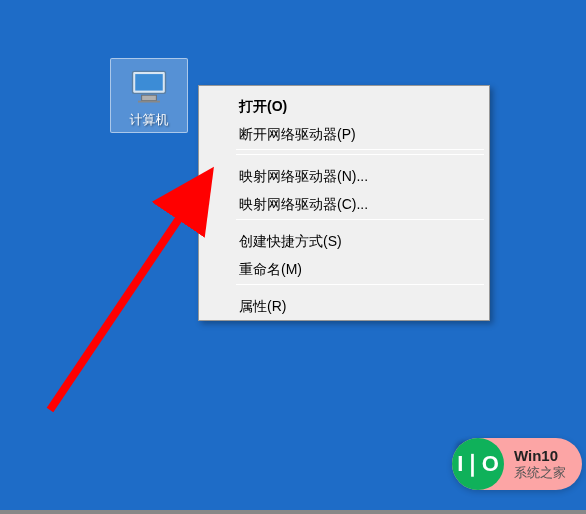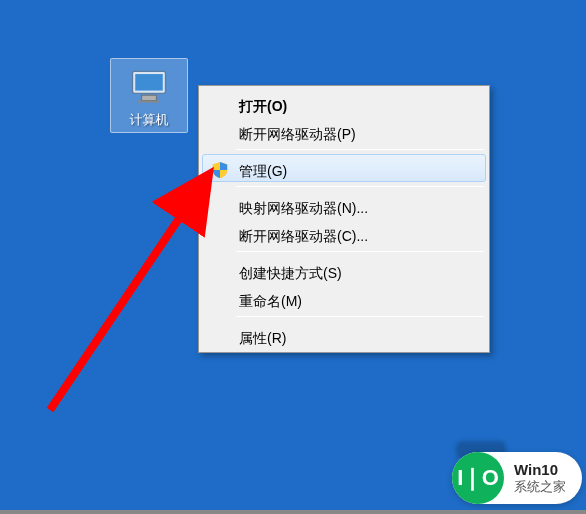--- a/index.html
+++ b/index.html
@@ -87,23 +87,23 @@
     .arrow-annotation {
       position: absolute;
       left: 30px;
       top: 160px;
       pointer-events: none;
     }
     
     .watermark-pill {
       position: absolute;
       right: 4px;
-      bottom: 10px;
+      bottom: 24px;
       height: 52px;
-      background: #ffffff;
+      background: #fca5a5;
       border-radius: 26px;
       display: flex;
       align-items: center;
       padding-right: 16px;
       box-shadow: 0 2px 6px rgba(0,0,0,0.2);
     }
     .watermark-logo {
       width: 52px;
       height: 52px;
       border-radius: 50%;
@@ -160,38 +160,26 @@
 </div>
 
 <div class="context-menu">
   <div class="menu-item bold">
     <span>打开(O)</span>
   </div>
   <div class="menu-item">
     <span>断开网络驱动器(P)</span>
   </div>
   <div class="separator"></div>
-  <div class="menu-item highlighted">
-    <span class="item-icon">
-      <svg viewBox="0 0 20 20" width="18" height="18">
-        <path d="M10 1 L18 4 L18 10 C18 15 14 18 10 19 C6 18 2 15 2 10 L2 4 Z" fill="#fc3"></path>
-        <path d="M10 1 L18 4 L18 10 L10 10 Z" fill="#3b8ee0"></path>
-        <path d="M10 10 L10 19 C6 18 2 15 2 10 L10 10 Z" fill="#3b8ee0"></path>
-        <path d="M10 1 L2 4 L2 10 L10 10 Z" fill="#fc3"></path>
-        <path d="M10 10 L18 10 C18 15 14 18 10 19 Z" fill="#fc3"></path>
-      </svg>
-    </span>
-    <span>管理(G)</span>
-  </div>
   <div class="separator"></div>
   <div class="menu-item">
     <span>映射网络驱动器(N)...</span>
   </div>
   <div class="menu-item">
-    <span>断开网络驱动器(C)...</span>
+    <span>映射网络驱动器(C)...</span>
   </div>
   <div class="separator"></div>
   <div class="menu-item">
     <span>创建快捷方式(S)</span>
   </div>
   <div class="menu-item">
     <span>重命名(M)</span>
   </div>
   <div class="separator"></div>
   <div class="menu-item">

